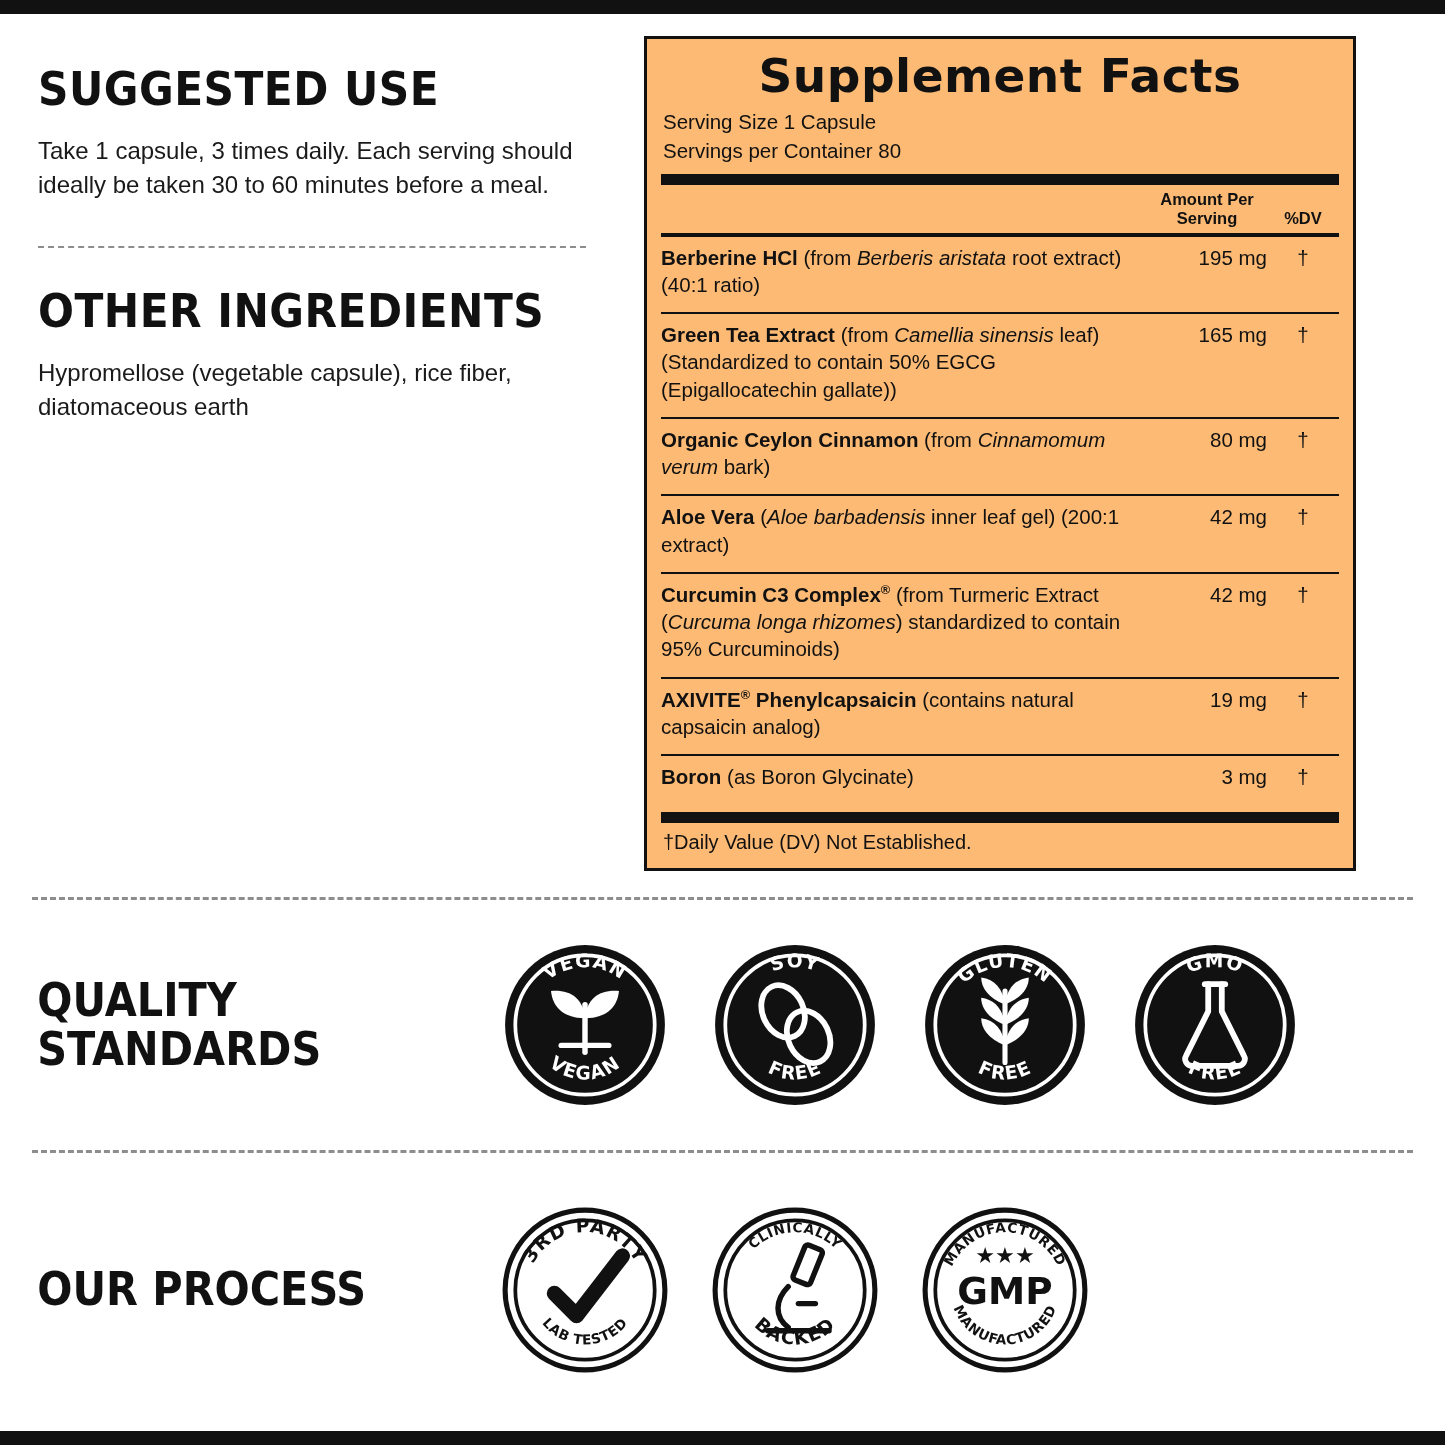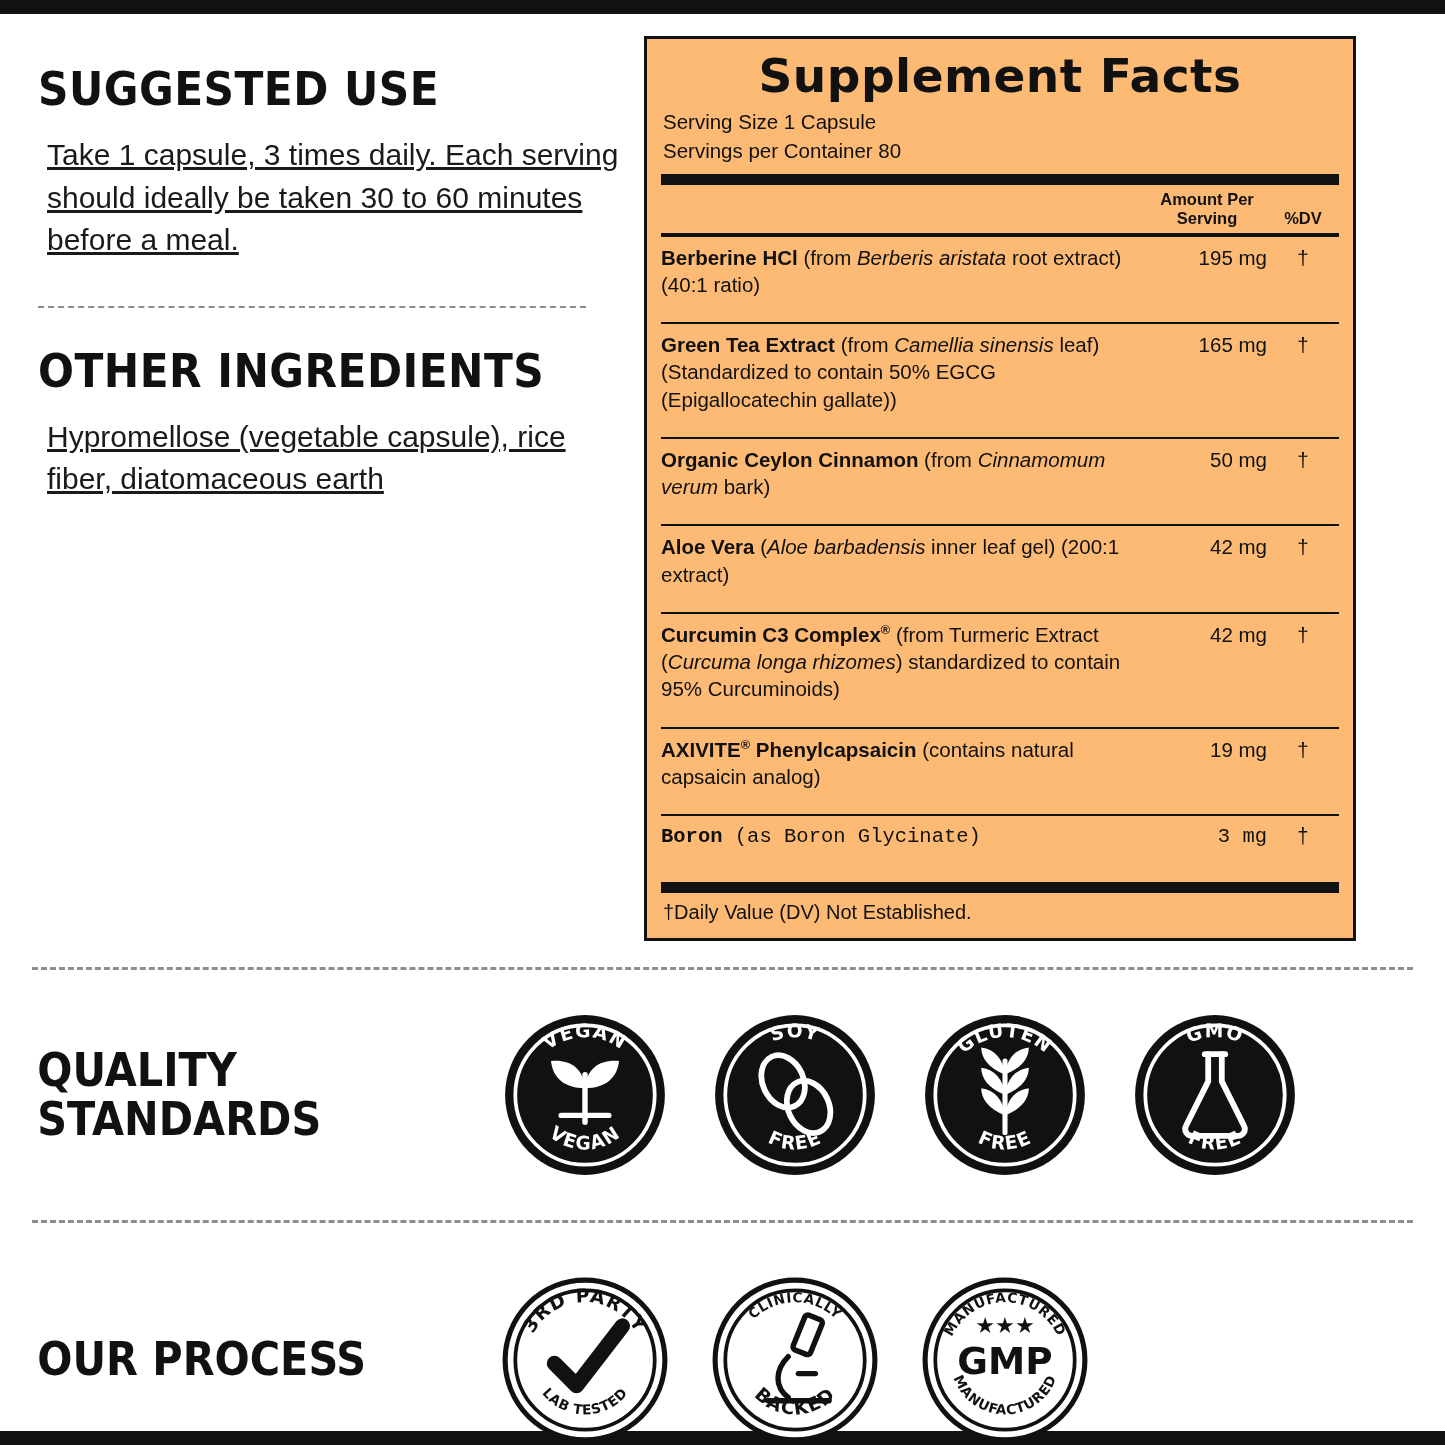--- a/index.html
+++ b/index.html
@@ -37,26 +37,25 @@
     font-weight: bold;
     font-size: 46px;
     letter-spacing: 0.5px;
     transform: scaleX(0.92);
     transform-origin: left center;
     color: #111;
     margin: 0 0 22px 0;
     line-height: 1;
   }
   .body-text {
-    font-size: 30px;
+    font-size: 24px;
     line-height: 1.42;
     color: #1a1a1a;
-    margin: 9px;
+    margin: 0;
     font-family: "Liberation Sans", sans-serif;
-    text-decoration: underline;
   }
   .dash-sep {
     margin: 44px 0 40px 0;
     border: 0;
     border-top: 2px dashed #8d8d8d;
     width: 548px;
   }
 
   
   .facts {
@@ -95,25 +94,25 @@
   .amt-head .aps { width: 120px; line-height: 1.15; }
   .amt-head .dv { width: 72px; }
 
   table.ing {
     width: 100%;
     border-collapse: collapse;
     font-size: 20.5px;
   }
   table.ing td {
     border-bottom: 2px solid #111;
-    padding: 7px 0 24px 0;
+    padding: 7px 0 14px 0;
     vertical-align: top;
     line-height: 1.33;
   }
-  table.ing tr:last-child td { border-bottom: none; font-family: Liberation Mono, monospace; }
+  table.ing tr:last-child td { border-bottom: none; }
   td.name { padding-right: 8px; }
   td.amt { width: 120px; text-align: right; white-space: nowrap; }
   td.dv { width: 72px; text-align: center; }
   .b { font-weight: bold; }
   .it { font-style: italic; }
   sup.reg { font-size: 0.62em; vertical-align: super; }
   .footnote {
     font-size: 20px;
     padding: 8px 0 2px 2px;
   }
@@ -184,21 +183,21 @@
               <td class="amt">195 mg</td>
               <td class="dv">†</td>
             </tr>
             <tr>
               <td class="name"><span class="b">Green Tea Extract</span> (from <span class="it">Camellia sinensis</span> leaf) (Standardized to contain 50% EGCG (Epigallocatechin gallate))</td>
               <td class="amt">165 mg</td>
               <td class="dv">†</td>
             </tr>
             <tr>
               <td class="name"><span class="b">Organic Ceylon Cinnamon</span> (from <span class="it">Cinnamomum verum</span> bark)</td>
-              <td class="amt">50 mg</td>
+              <td class="amt">80 mg</td>
               <td class="dv">†</td>
             </tr>
             <tr>
               <td class="name"><span class="b">Aloe Vera</span> (<span class="it">Aloe barbadensis</span> inner leaf gel) (200:1 extract)</td>
               <td class="amt">42 mg</td>
               <td class="dv">†</td>
             </tr>
             <tr>
               <td class="name"><span class="b">Curcumin C3 Complex<sup class="reg">®</sup></span> (from Turmeric Extract (<span class="it">Curcuma longa rhizomes</span>) standardized to contain 95% Curcuminoids)</td>
               <td class="amt">42 mg</td>

